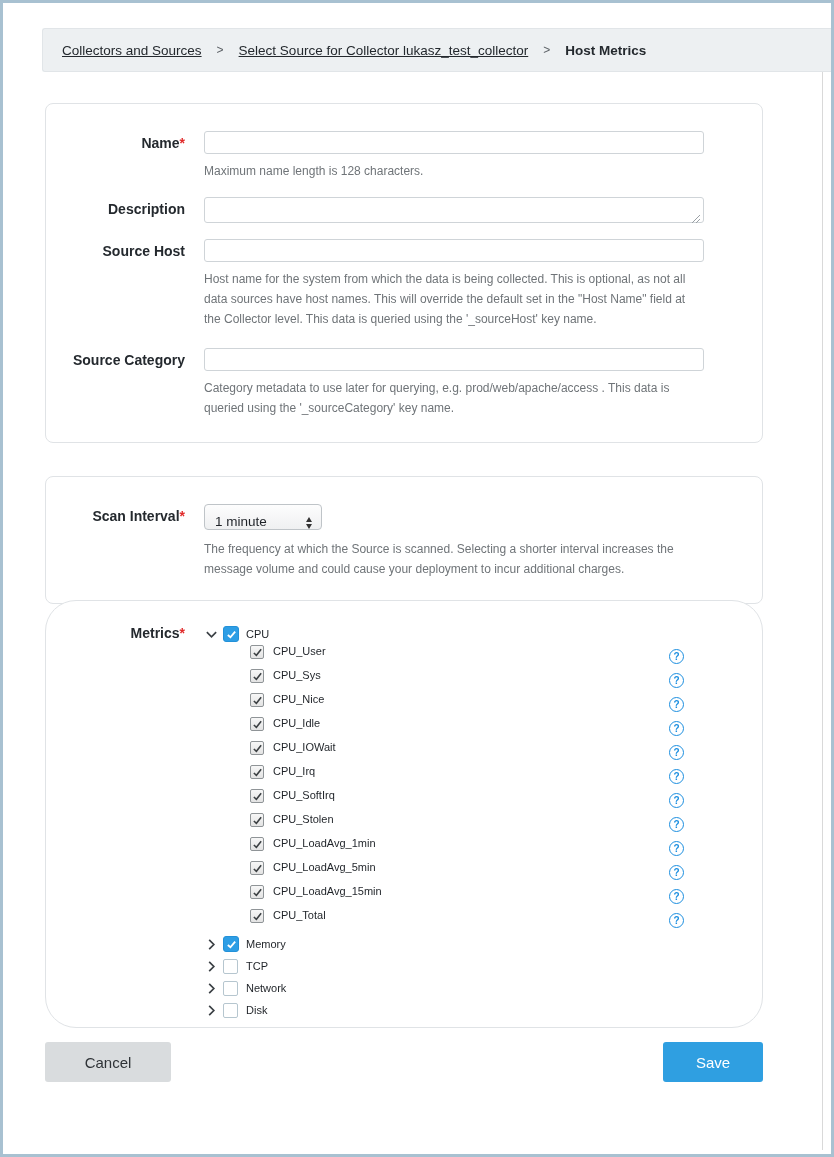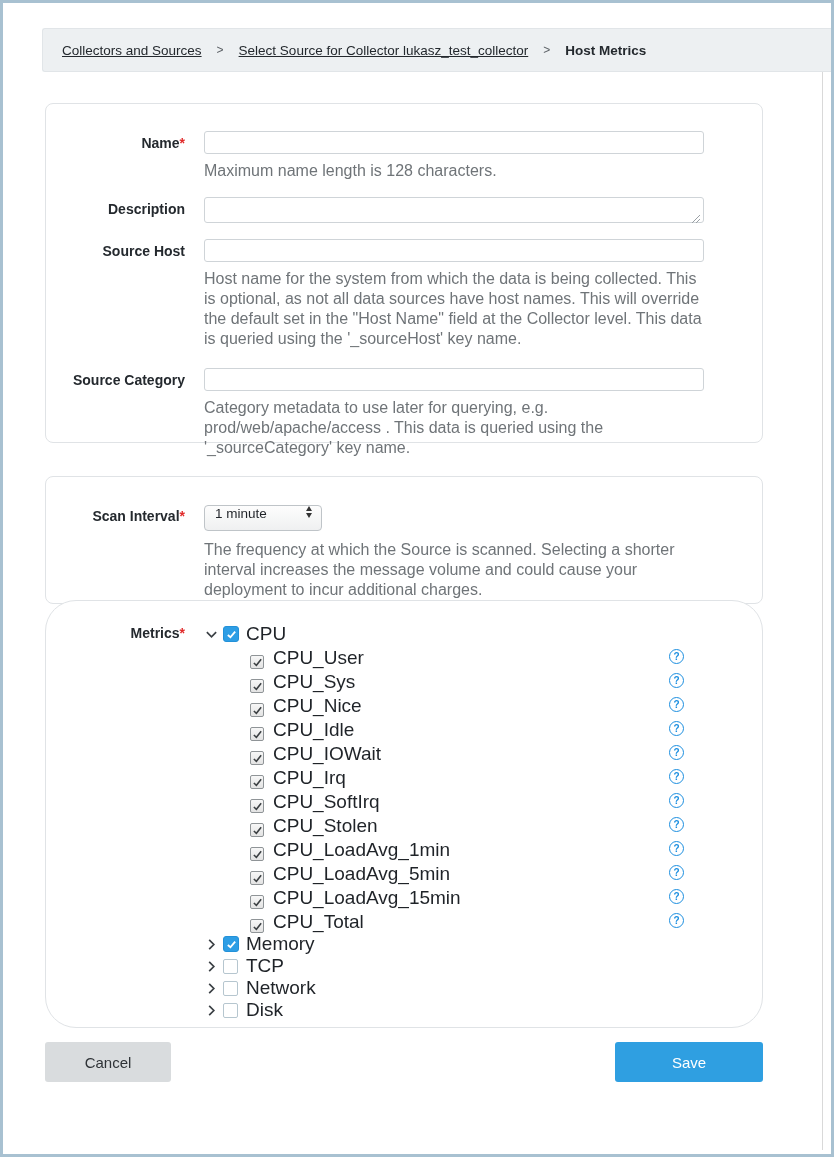--- a/index.html
+++ b/index.html
@@ -31,58 +31,58 @@
   .row { display: flex; }
   .lbl { width: 139px; text-align: right; font-weight: bold; font-size: 14px; color: #24292e; padding-top: 4px; flex: none; }
   .req { color: #e12b2b; }
   .fld { margin-left: 19px; width: 500px; }
   .text-input {
     width: 500px; height: 23px; border: 1px solid #cfd4d8; border-radius: 3px;
     background: #fff; padding: 0 6px; font-family: "Liberation Sans", sans-serif; font-size: 13px; color: #222;
   }
   .textarea-wrap { position: relative; width: 500px; height: 26px; border: 1px solid #cfd4d8; border-radius: 3px; background: #fff; }
   .resize-handle { position: absolute; right: 2px; bottom: 2px; width: 10px; height: 10px; cursor: nwse-resize; }
-  .help { font-size: 16px; color: #6f7478; line-height: 20px; margin-top: 7px; }
+  .help { font-size: 12px; color: #6f7478; line-height: 20px; margin-top: 7px; }
   .mb16 { margin-bottom: 16px; } .mb19 { margin-bottom: 19px; }
   
   .select {
-    display: inline-flex; align-items: flex-start; justify-content: space-between;
+    display: inline-flex; align-items: flex-end; justify-content: space-between;
     width: 118px; height: 26px; border: 1px solid #bfc4c8; border-radius: 4px;
     background: linear-gradient(#fdfdfd, #eff0f1); padding: 0 9px 0 10px;
     font-size: 13.5px; color: #1f2328; cursor: pointer;
   }
   .arrows { display: flex; flex-direction: column; gap: 2px; }
   .tri-up   { width: 0; height: 0; border-left: 3.5px solid transparent; border-right: 3.5px solid transparent; border-bottom: 5px solid #333; }
   .tri-down { width: 0; height: 0; border-left: 3.5px solid transparent; border-right: 3.5px solid transparent; border-top: 5px solid #333; }
   
   .tree-parent { display: flex; align-items: center; height: 22px; }
   .chev { width: 15px; height: 15px; margin-right: 4px; display: flex; align-items: center; justify-content: center; cursor: pointer; flex: none; }
   .cb-blue {
     width: 16px; height: 16px; background: #2e9ee5; border: 1px solid #2391d8; border-radius: 3px;
     margin-right: 7px; display: flex; align-items: center; justify-content: center; cursor: pointer; flex: none;
   }
   .cb-empty { width: 15px; height: 15px; background: #fff; border: 1px solid #b6c6cf; border-radius: 2px; margin-right: 8px; cursor: pointer; flex: none; }
-  .tree-label { font-size: 19px; color: #1f2328; }
-  .tree-child { position: relative; display: flex; align-items: flex-end; height: 24px; padding-left: 46px; }
+  .tree-label { font-size: 11px; color: #1f2328; }
+  .tree-child { position: relative; display: flex; align-items: flex-start; height: 24px; padding-left: 46px; }
   .cb-native {
     width: 14px; height: 14px; border: 1px solid #8f9497; border-radius: 2px;
     background: linear-gradient(#f7f7f7, #e3e3e3); margin-right: 9px;
     display: flex; align-items: center; justify-content: center; cursor: pointer; flex: none;
   }
   .help-icon {
     position: absolute; right: 60px; top: 4px; width: 15px; height: 15px;
     border: 1.5px solid #1d8fe0; border-radius: 50%; color: #1d8fe0;
     font-size: 10px; font-weight: bold; display: flex; align-items: center; justify-content: center;
     cursor: pointer; background: #fff;
   }
   
   .btn-row { position: absolute; left: 42px; top: 1039px; width: 718px; display: flex; justify-content: space-between; gap: 4px; }
   .btn { height: 40px; border: none; border-radius: 3px; font-size: 15px; font-family: "Liberation Sans", sans-serif; cursor: pointer; }
   .btn-cancel { width: 126px; background: #d9dcde; color: #2f3337; }
-  .btn-save { width: 148px; background: #2f9fe1; color: #fff; margin-left: 28px; }
+  .btn-save { width: 100px; background: #2f9fe1; color: #fff; margin-left: 28px; }
 </style>
 </head>
 <body>
 
 <div class="frame">
 
   <div class="breadcrumb">
     <span class="crumb-link">Collectors and Sources</span>
     <span class="crumb-sep">&gt;</span>
     <span class="crumb-link">Select Source for Collector lukasz_test_collector</span>

